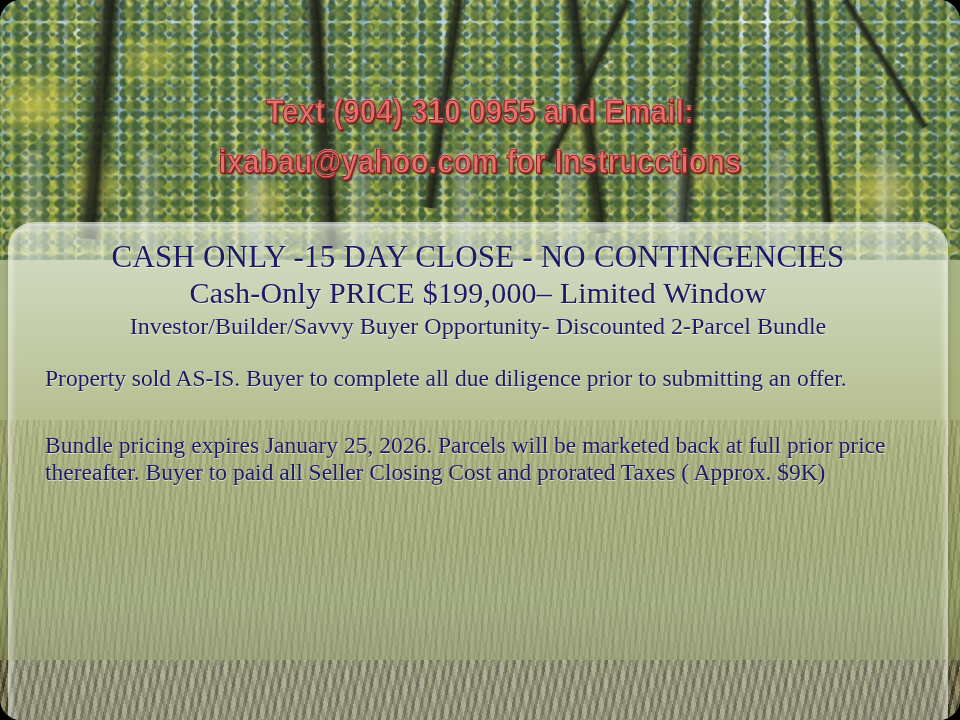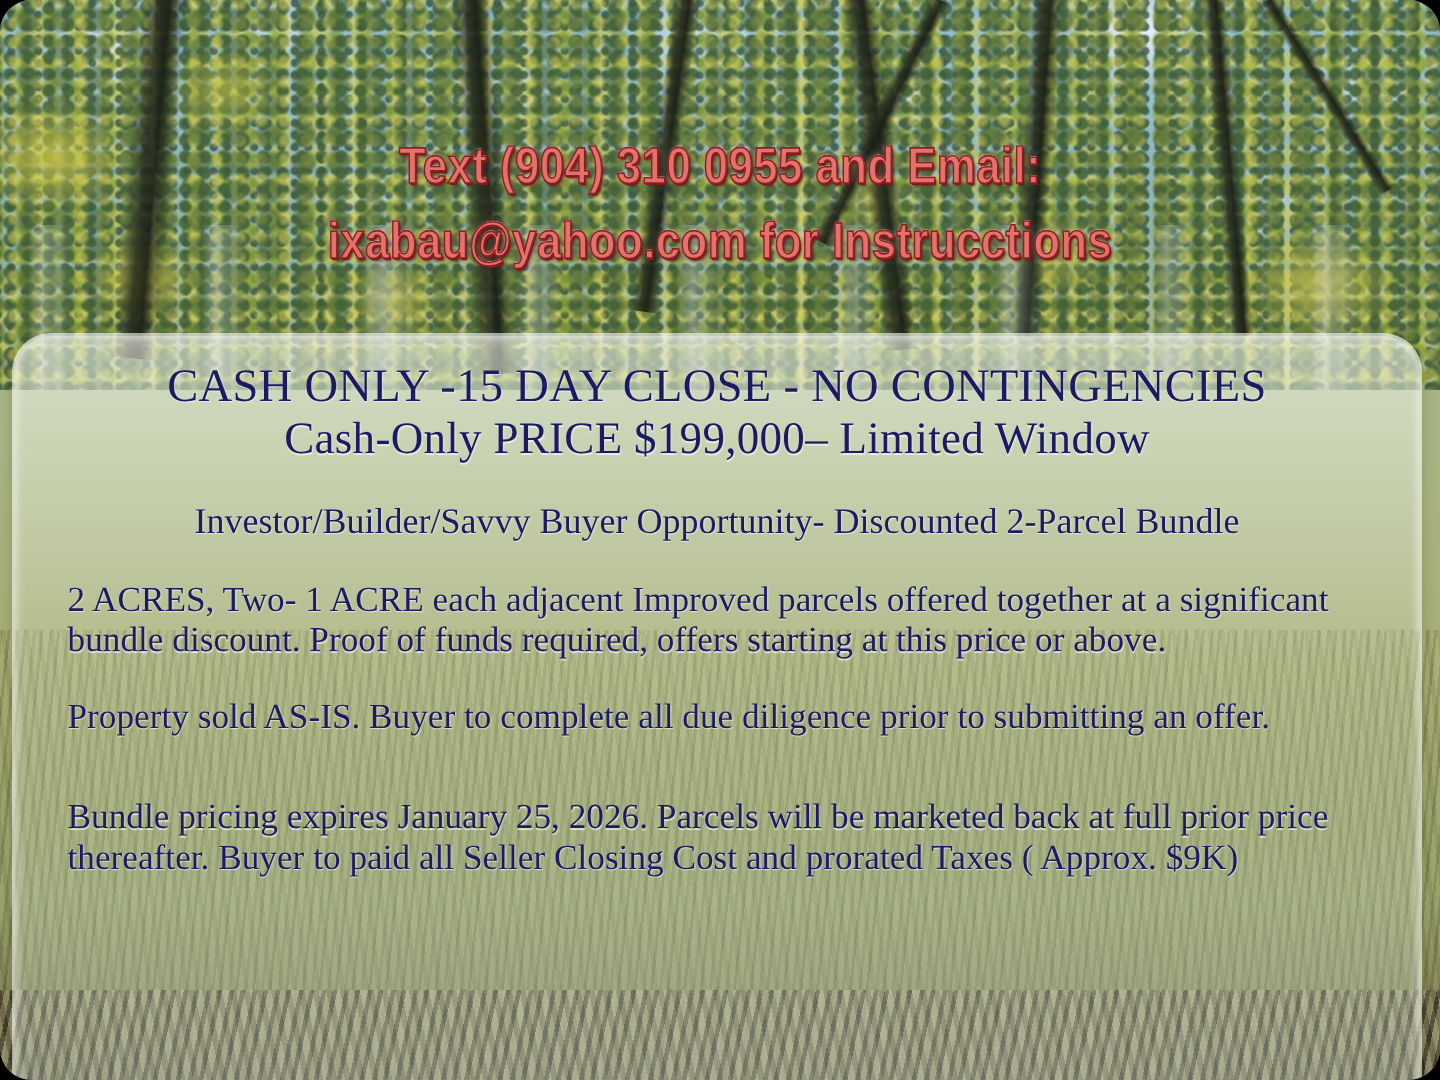--- a/index.html
+++ b/index.html
@@ -226,21 +226,20 @@
     font-weight: normal;
     text-align: center;
     letter-spacing: .2px;
     white-space: nowrap;
     margin-top: -1px;
   }
   .sub {
     font-size: 24px;
     line-height: 30px;
     text-align: center;
-    margin-top: 22px;
     white-space: nowrap;
   }
   .para {
     font-size: 23.5px;
     line-height: 27px;
     margin-top: 24px;
     padding-left: 7px;
     padding-right: 14px;
   }
   .para.p3 { margin-top: 40px; }
@@ -280,21 +279,20 @@
 
   <div class="panel">
     <div class="panel-gloss"></div>
     <div class="content">
 
       <div class="h1 navy">CASH ONLY -15 DAY CLOSE - NO CONTINGENCIES</div>
       <div class="h2 navy">Cash-Only PRICE $199,000– Limited Window</div>
 
       <div class="sub navy">Investor/Builder/Savvy Buyer Opportunity- Discounted 2-Parcel Bundle</div>
 
-      <div class="para navy">2 ACRES, Two- 1 ACRE each adjacent Improved parcels offered together at a significant bundle discount. Proof of funds required, offers starting at this price or above.</div>
 
       <div class="para navy">Property sold AS-IS. Buyer to complete all due diligence prior to submitting an offer.</div>
 
       <div class="para p3 navy"><span>Bundle </span><b>pricing expires January 25, 2026.</b><span> Parcels will be marketed back at full prior price thereafter. Buyer to paid all Seller Closing Cost and prorated Taxes ( Approx. $9K)</span></div>
 
     </div>
   </div>
 
 </div>
 

